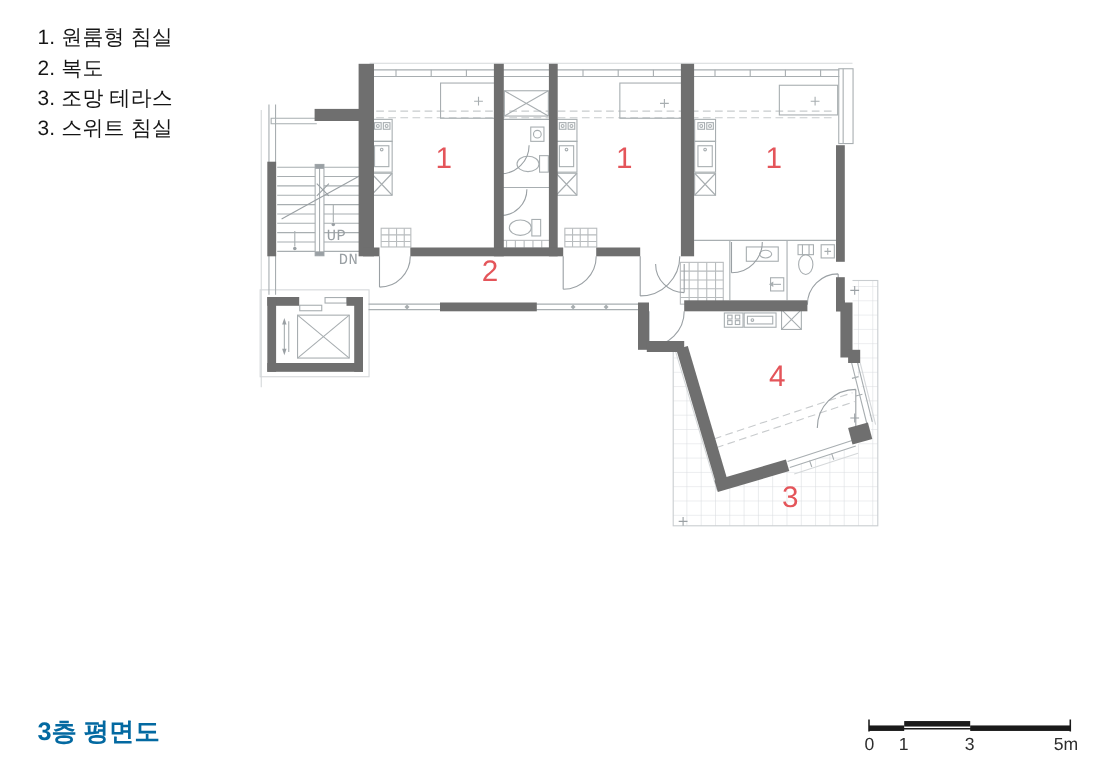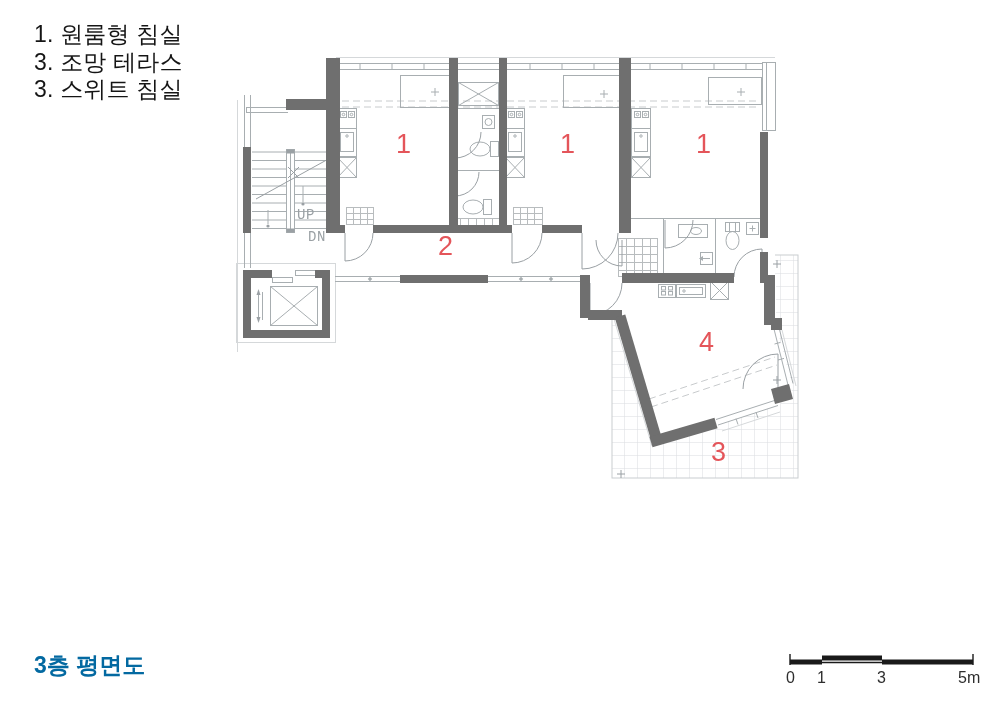--- a/index.html
+++ b/index.html
@@ -1,19 +1,19 @@
 <!DOCTYPE html>
 <html><head>
 <meta charset="utf-8">
 <style>
   html,body{margin:0;padding:0;background:#ffffff;}
   body{width:1000px;height:707px;position:relative;overflow:hidden;
        font-family:"Liberation Sans","DejaVu Sans",sans-serif;color:#151515;}
   #plan-svg{position:absolute;left:0;top:0;}
-  .legend{position:absolute;left:34px;top:21px;font-size:23px;line-height:27.5px;
+  .legend{position:absolute;left:34px;top:21px;font-size:19px;line-height:27.5px;
           color:#151515;letter-spacing:0.2px;}
   .title{position:absolute;left:34px;top:650px;font-size:23px;font-weight:bold;color:#0369a1;}
   .room-num{position:absolute;font-size:27px;font-weight:400;color:#e4555a;line-height:1;}
   .stair-lbl{position:absolute;font-size:14px;color:#9aa0a4;letter-spacing:0.5px;font-family:Liberation Mono, monospace;}
   .scale-lbl{position:absolute;font-size:16px;color:#2e2e2e;}
 </style>
 </head>
 <body>
 
 <svg id="plan-svg" width="1000" height="707" viewBox="0 0 1000 707">
@@ -261,20 +261,21 @@
     <line x1="790" y1="662.5" x2="973" y2="662.5" stroke="#1a1a1a" stroke-width="1.4"></line>
     <path d="M 790,654 V 665 M 973,654 V 665" stroke="#1a1a1a" stroke-width="1.4" fill="none"></path>
     <rect x="790" y="659.5" width="32" height="5" fill="#1a1a1a"></rect>
     <rect x="822" y="655.5" width="60" height="5" fill="#1a1a1a"></rect>
     <rect x="882" y="659.5" width="91" height="5" fill="#1a1a1a"></rect>
   </g>
 </svg>
 
 <div class="legend">
   <div>1. 원룸형 침실</div>
+  <div>2. 복도</div>
   <div>3. 조망 테라스</div>
   <div>3. 스위트 침실</div>
 </div>
 
 <div class="title">3층 평면도</div>
 
 <span class="room-num" style="left:396px;top:131px;">1</span>
 <span class="room-num" style="left:560px;top:131px;">1</span>
 <span class="room-num" style="left:696px;top:131px;">1</span>
 <span class="room-num" style="left:438px;top:233px;">2</span>

